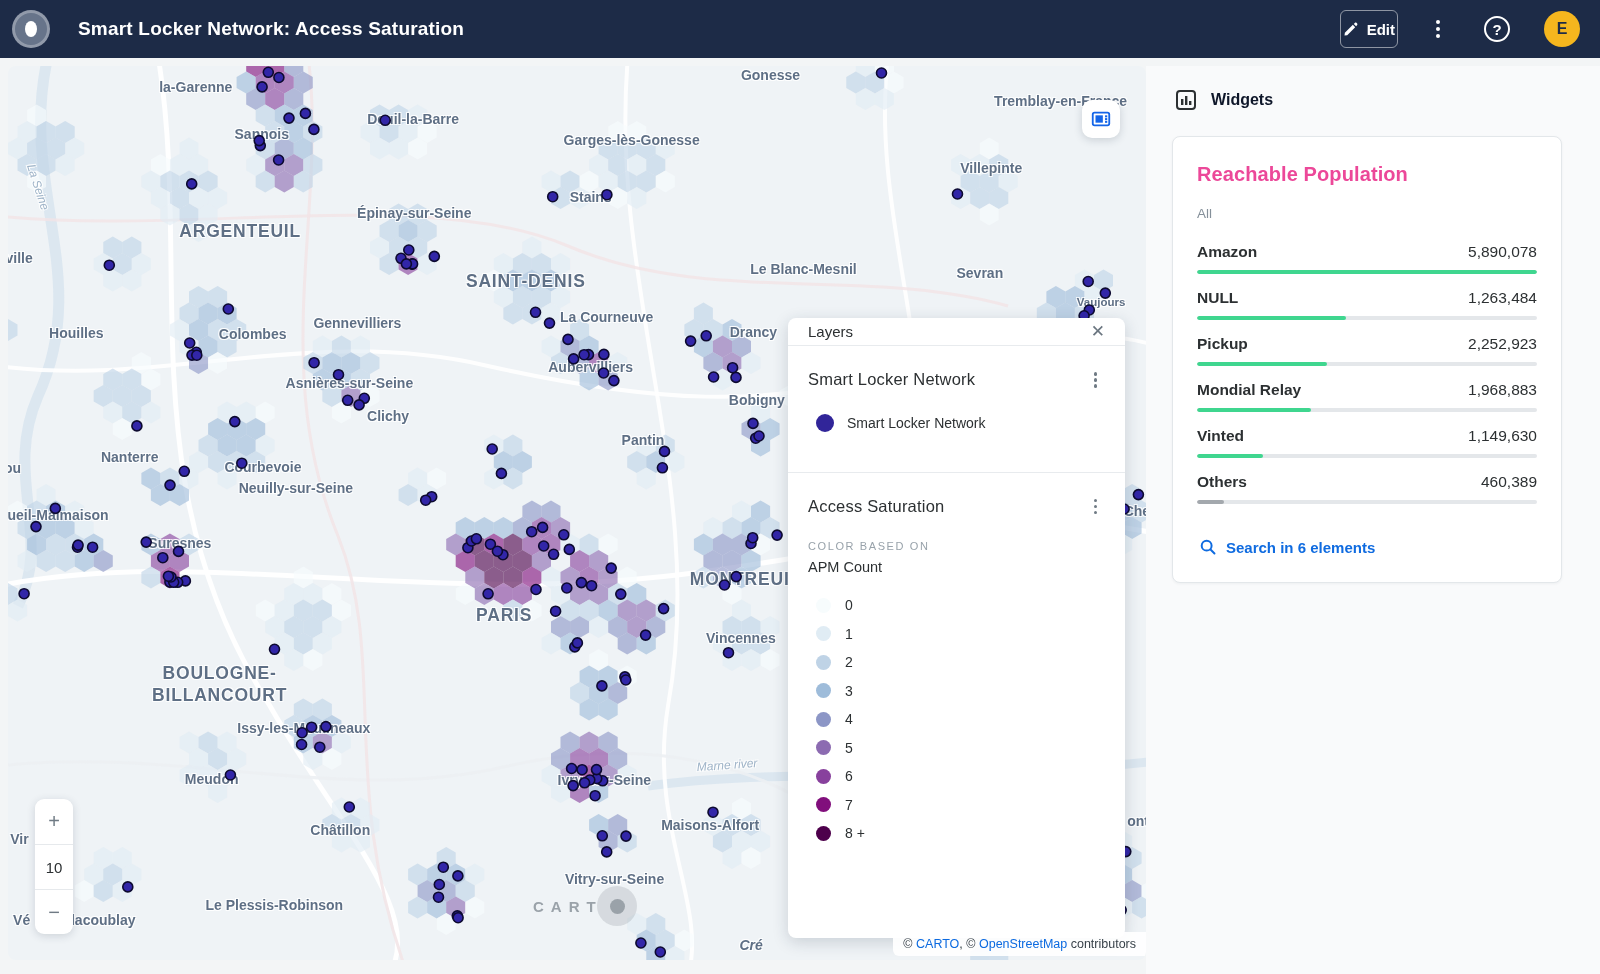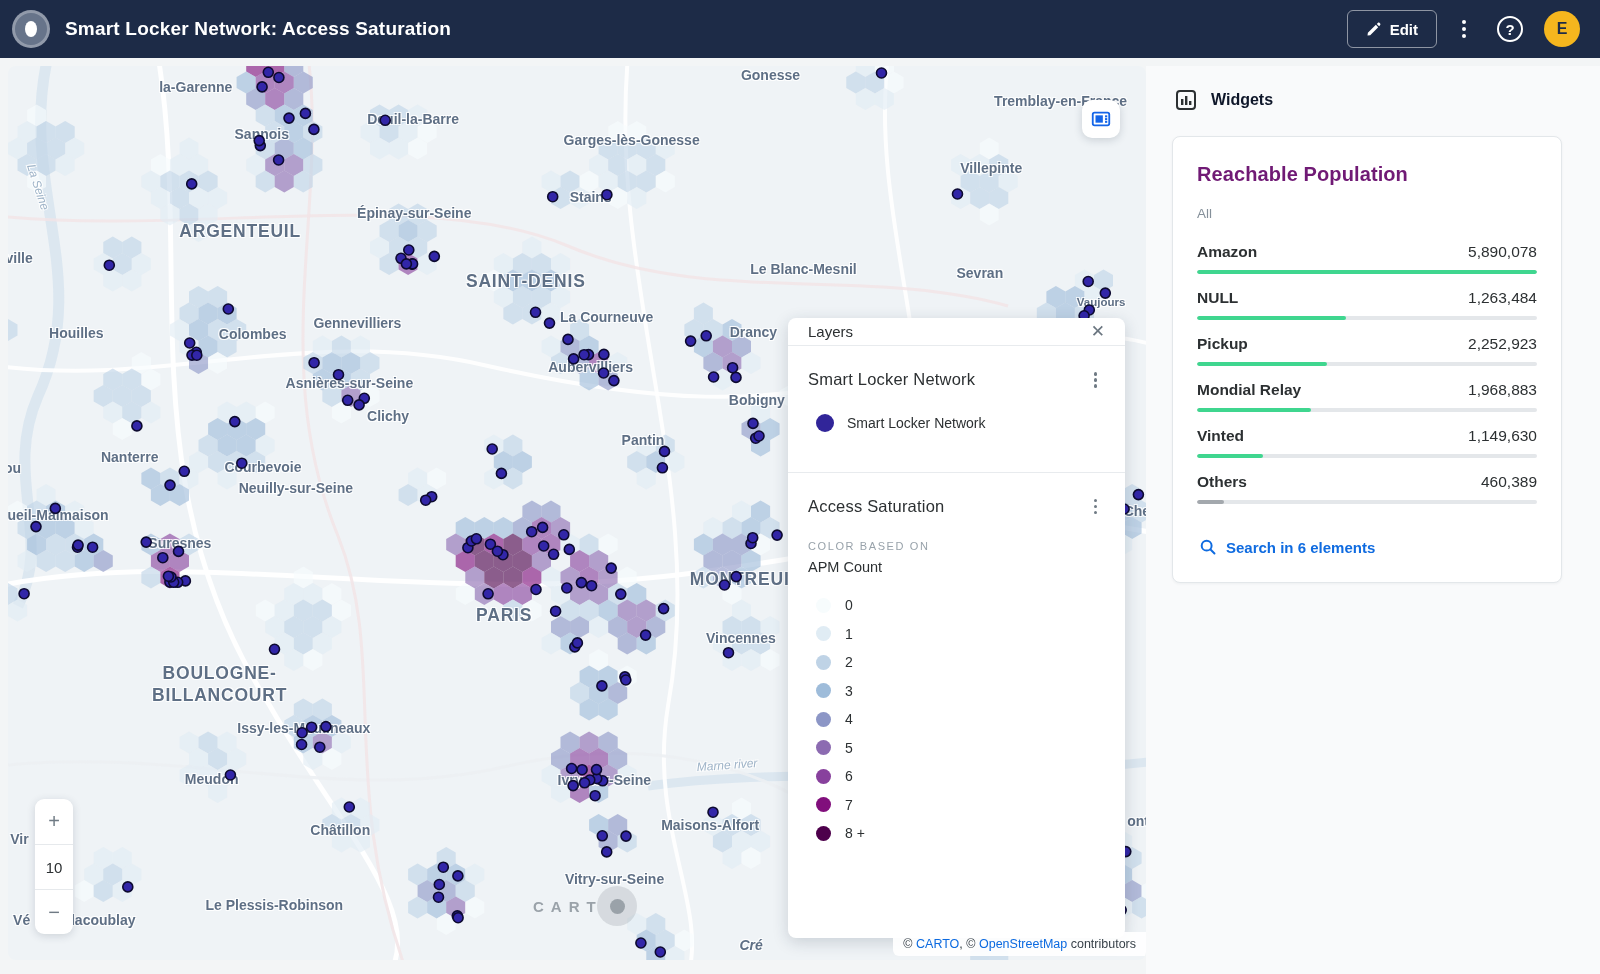--- a/index.html
+++ b/index.html
@@ -1,27 +1,27 @@
 <!DOCTYPE html>
 <html><head>
 <meta charset="utf-8">
 <style>
   * { margin:0; padding:0; box-sizing:border-box; }
   html,body { width:1600px; height:974px; overflow:hidden; background:#f3f5f6;
               font-family:"Liberation Sans", sans-serif; }
 
   
   .app-header { height:58px; background:#1d2b47; display:flex; align-items:center;
-                padding:0 20px 0 12px; gap:15px; }
+                padding:0 20px 0 12px; gap:28px; }
   .logo-circle { width:38px; height:38px; border-radius:50%; background:#67748a;
                  border:3px solid rgba(255,255,255,.28); display:flex; align-items:center; justify-content:center; }
   .logo-dot { width:12px; height:16px; border-radius:50%; background:#ffffff; }
   .app-title { color:#ffffff; font-size:19px; font-weight:700; letter-spacing:.2px; flex:0 0 auto; }
   .header-spacer { flex:1; }
-  .edit-btn { display:flex; align-items:center; gap:9px; height:38px; padding:0 18px;
+  .edit-btn { display:flex; align-items:center; gap:9px; height:38px; padding:0 2px;
               background:transparent; border:1px solid rgba(255,255,255,.5); border-radius:6px;
               color:#fff; font-size:15px; font-weight:600; cursor:pointer; font-family:inherit; }
   .kebab { display:flex; flex-direction:column; gap:3px; padding:8px 10px; cursor:pointer; }
   .kebab i { width:4px; height:4px; border-radius:50%; background:#fff; }
   .help-btn { width:26px; height:26px; border-radius:50%; border:2px solid #fff; color:#fff;
               display:flex; align-items:center; justify-content:center; font-size:15px; font-weight:700; cursor:pointer; margin:0 6px; }
   .avatar { width:36px; height:36px; border-radius:50%; background:#f5b61e; color:#1d2b47;
             display:flex; align-items:center; justify-content:center; font-size:16px; font-weight:700; cursor:pointer; }
 
   
@@ -83,21 +83,21 @@
   .ramp-item { display:flex; align-items:center; gap:14px; height:28.5px; margin-left:8px; }
   .ramp-item .dot { width:15px; height:15px; border-radius:50%; flex:0 0 auto; }
   .ramp-item .lbl { font-size:14px; color:#2c3032; }
 
   
   .sidebar { flex:1; background:#f9fafb; height:966px; padding:14px 38px 0 26px; }
   .widgets-header { display:flex; align-items:center; gap:13px; margin:8px 0 24px 2px; }
   .widgets-header .wh-title { font-size:16px; font-weight:700; color:#0f172a; }
   .widget-card { background:#fff; border:1px solid #e3e7ea; border-radius:8px;
                  box-shadow:0 1px 3px rgba(28,42,66,.05); padding:26px 24px 22px; }
-  .wc-title { font-size:20px; font-weight:700; color:#701a75; letter-spacing:.1px; }
+  .wc-title { font-size:20px; font-weight:700; color:#ec4899; letter-spacing:.1px; }
   .wc-filter { font-size:13.5px; color:#85909a; margin:20px 0 22px; }
   .wrow { margin-bottom:15px; cursor:pointer; }
   .wrow-top { display:flex; justify-content:space-between; align-items:baseline; margin-bottom:9px; }
   .wrow-top .wlabel { font-size:15.5px; font-weight:700; color:#2c3032; }
   .wrow-top .wval { font-size:15.5px; color:#2c3032; }
   .wtrack { height:4px; border-radius:2px; background:#e4e7ea; overflow:hidden; }
   .wfill { height:100%; border-radius:2px; }
   .search-link { display:flex; align-items:center; gap:9px; background:none; border:none; cursor:pointer;
                  color:#0f6be0; font-size:15px; font-weight:600; margin-top:30px; padding:4px 2px; font-family:inherit; }
 </style>

